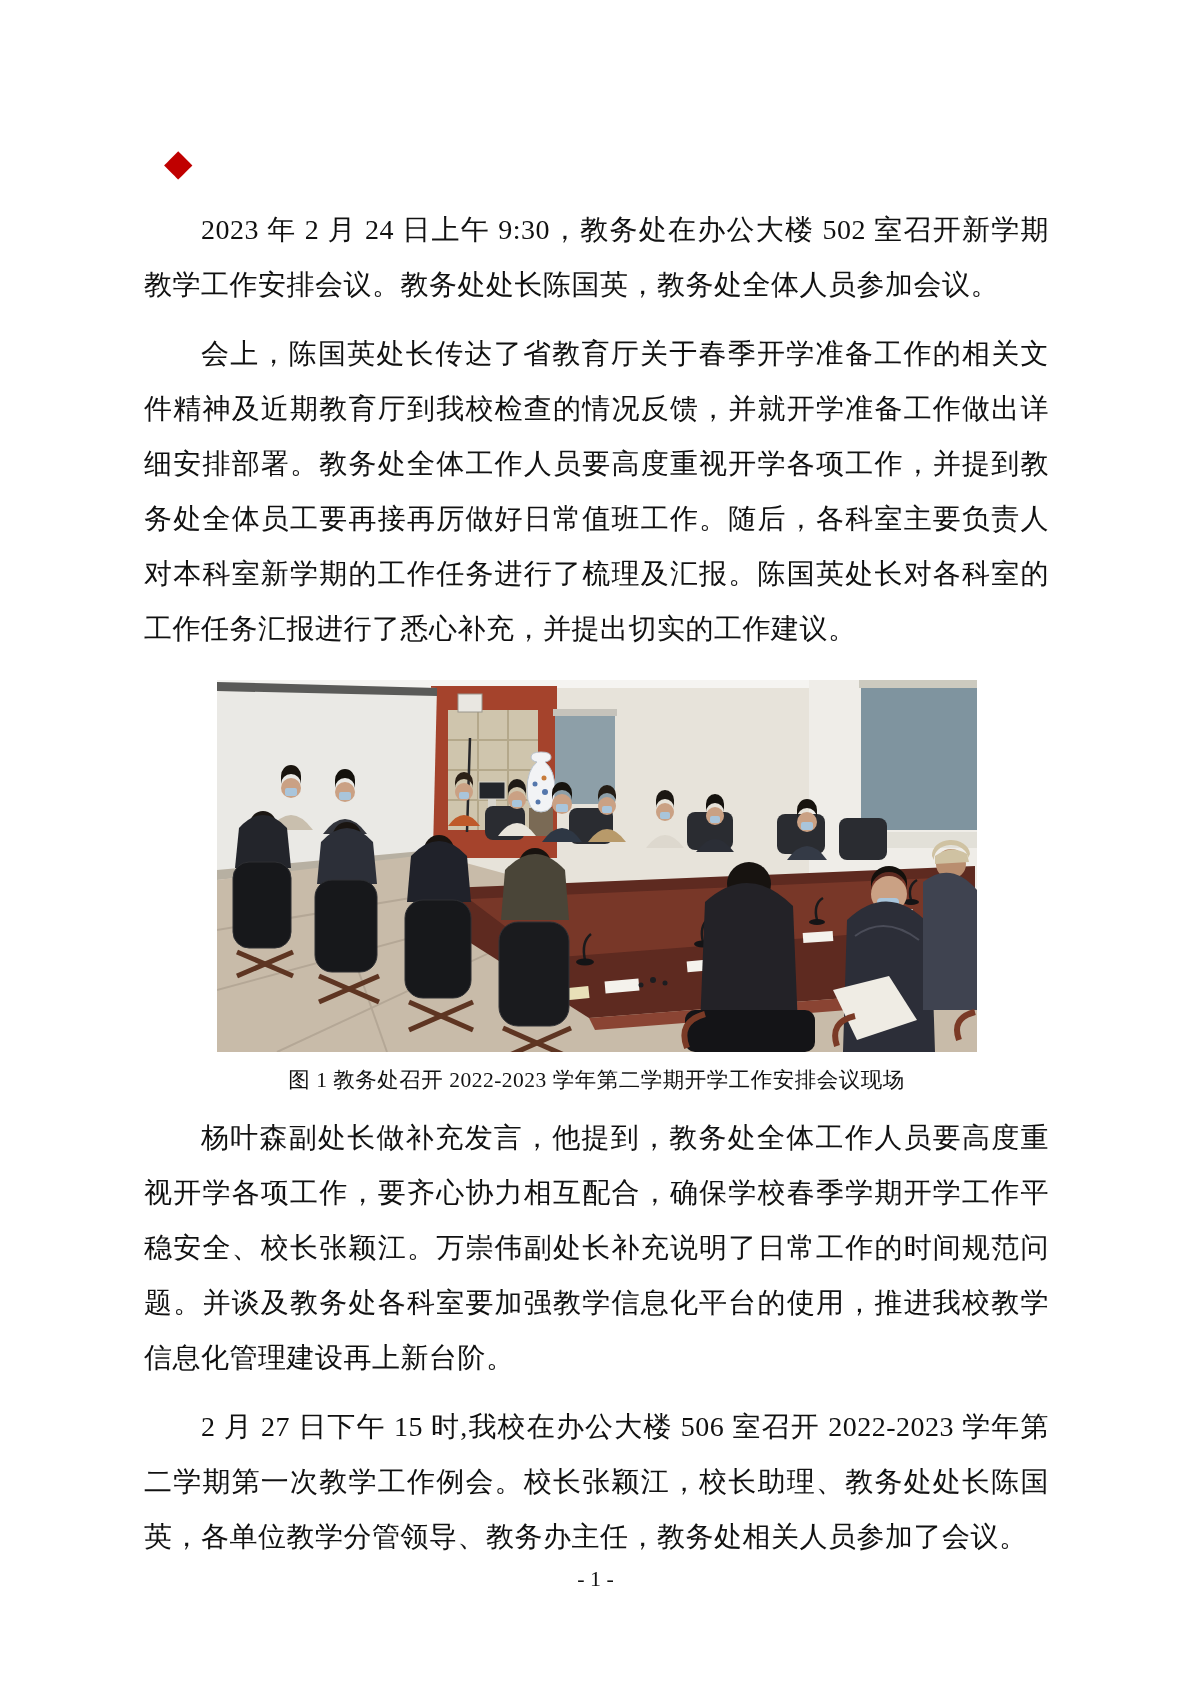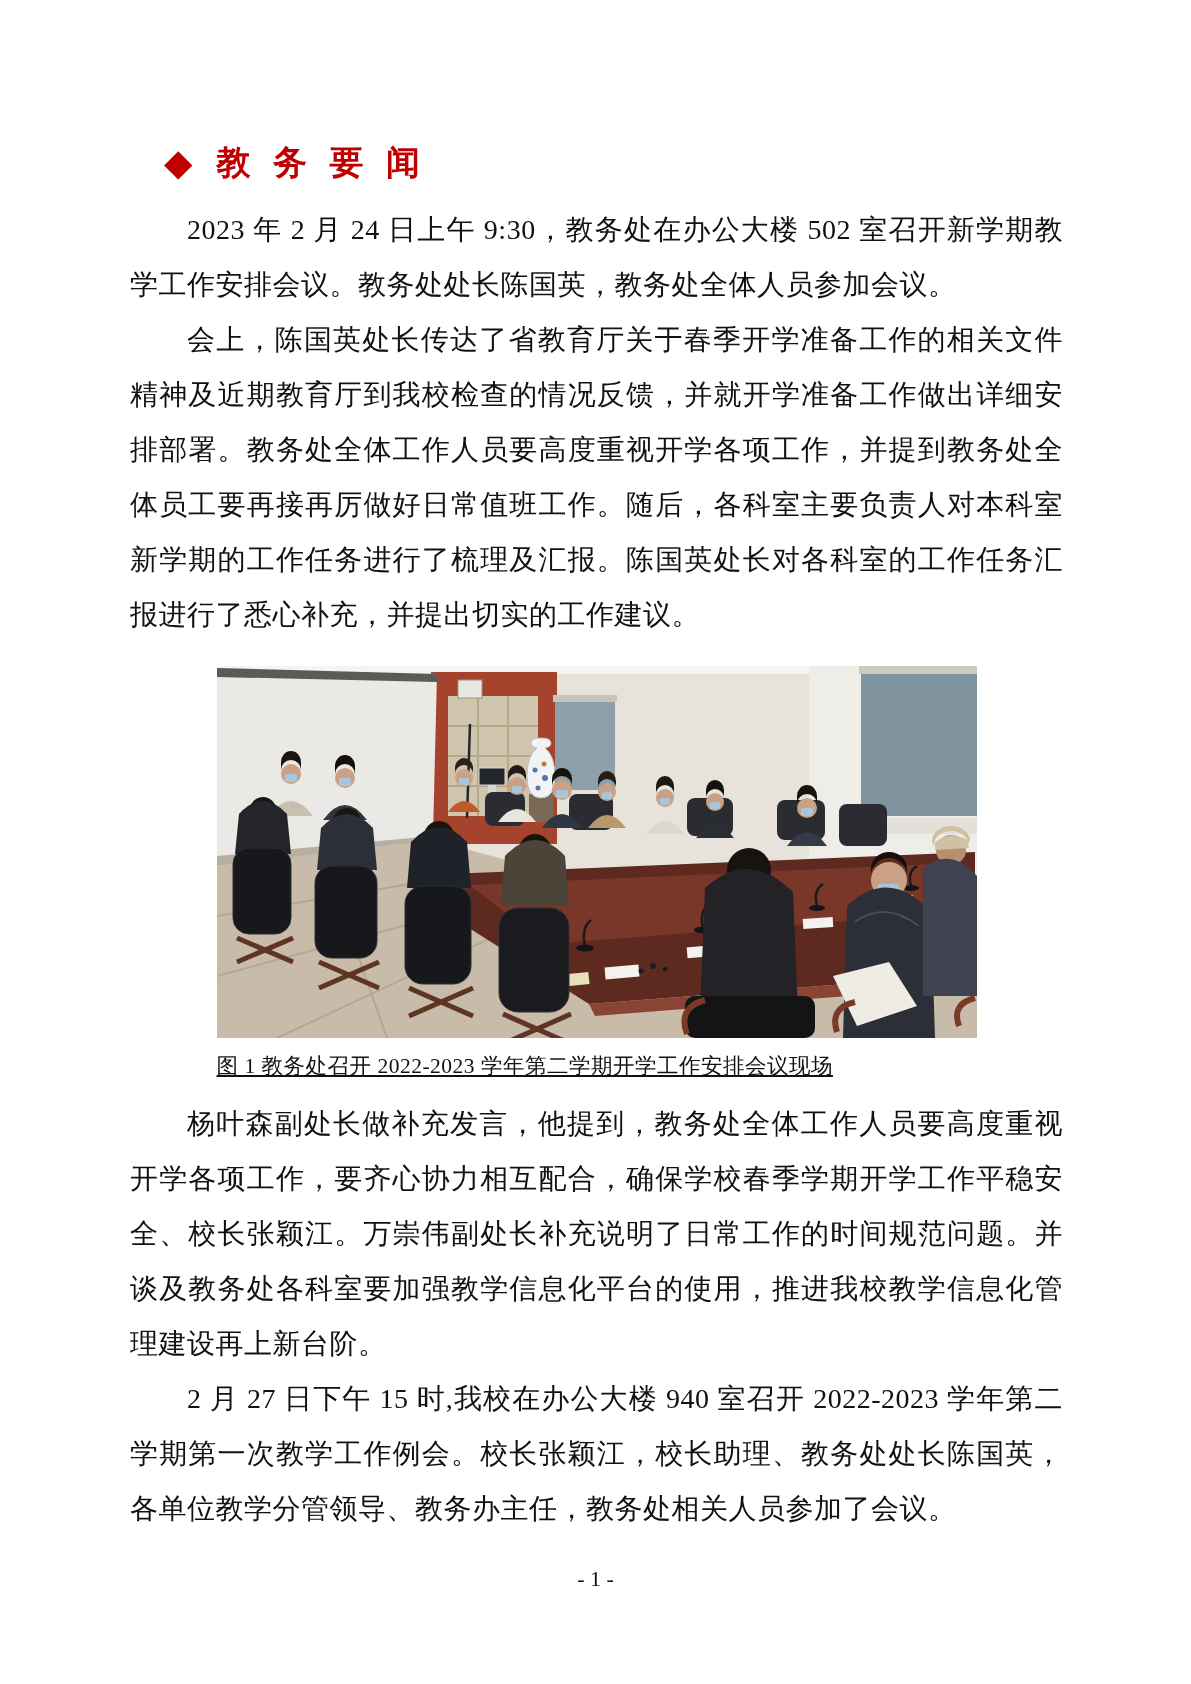--- a/index.html
+++ b/index.html
@@ -24,33 +24,32 @@
     margin-right:24px;
     font-family:"DejaVu Sans",sans-serif;
   }
   .heading-text{
     color:#c00000;
     font-size:34px;font-weight:bold;
     letter-spacing:7px;
     line-height:44px;
   }
   p.body-para{
-    margin:0;
+    margin:14px;
     font-size:28px;
     line-height:55px;
     text-align:justify;
     text-indent:57px;
     letter-spacing:0.5px;
   }
   p.body-para.first{margin-top:17px;}
   figure.doc-figure{
     margin:24px auto 0 auto;
     width:760px;
-    text-align:left;
-    text-decoration:underline;
+    text-align:center;
   }
   figure.doc-figure svg{display:block;}
   figcaption.figure-caption{
     margin-top:15px;
     font-size:21.5px;
     line-height:26px;
     color:#111111;
     letter-spacing:0.5px;
   }
   p.after-figure{margin-top:17px;}
@@ -63,21 +62,20 @@
     color:#111111;
   }
 </style>
 </head>
 <body>
 
 <div class="page">
 
   <div class="heading">
     <span class="diamond">◆</span>
-    <span class="heading-text">教 务 要 闻</span>
   </div>
 
   <p class="body-para first">2023 年 2 月 24 日上午 9:30，教务处在办公大楼 502 室召开新学期教学工作安排会议。教务处处长陈国英，教务处全体人员参加会议。</p>
   <p class="body-para">会上，陈国英处长传达了省教育厅关于春季开学准备工作的相关文件精神及近期教育厅到我校检查的情况反馈，并就开学准备工作做出详细安排部署。教务处全体工作人员要高度重视开学各项工作，并提到教务处全体员工要再接再厉做好日常值班工作。随后，各科室主要负责人对本科室新学期的工作任务进行了梳理及汇报。陈国英处长对各科室的工作任务汇报进行了悉心补充，并提出切实的工作建议。</p>
 
   <figure class="doc-figure">
 
     <svg viewBox="0 0 760 372" width="760" height="372" xmlns="http://www.w3.org/2000/svg">
 
       <rect x="0" y="0" width="760" height="372" fill="#e9e5de"></rect>
@@ -299,17 +297,17 @@
       <g stroke="#7a3a26" stroke-width="6" fill="none">
         <path d="M470,368 q-10,-26 18,-34"></path>
         <path d="M620,366 q-8,-24 18,-30"></path>
         <path d="M742,360 q-8,-22 16,-28"></path>
       </g>
     </svg>
     <figcaption class="figure-caption">图 1 教务处召开 2022-2023 学年第二学期开学工作安排会议现场</figcaption>
   </figure>
 
   <p class="body-para after-figure">杨叶森副处长做补充发言，他提到，教务处全体工作人员要高度重视开学各项工作，要齐心协力相互配合，确保学校春季学期开学工作平稳安全、校长张颖江。万崇伟副处长补充说明了日常工作的时间规范问题。并谈及教务处各科室要加强教学信息化平台的使用，推进我校教学信息化管理建设再上新台阶。</p>
-  <p class="body-para">2 月 27 日下午 15 时,我校在办公大楼 940 室召开 2022-2023 学年第二学期第一次教学工作例会。校长张颖江，校长助理、教务处处长陈国英，各单位教学分管领导、教务办主任，教务处相关人员参加了会议。</p>
+  <p class="body-para">2 月 27 日下午 15 时,我校在办公大楼 506 室召开 2022-2023 学年第二学期第一次教学工作例会。校长张颖江，校长助理、教务处处长陈国英，各单位教学分管领导、教务办主任，教务处相关人员参加了会议。</p>
 
   <div class="page-footer">- 1 -</div>
 
 </div>
 
 </body></html>

